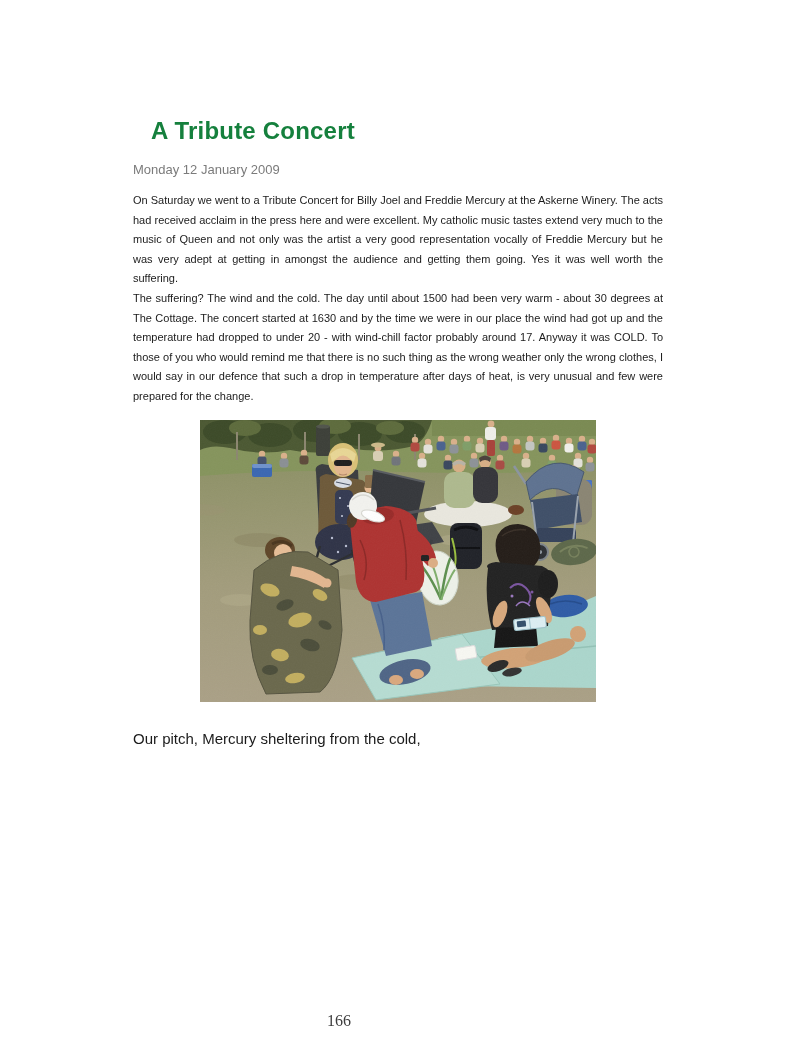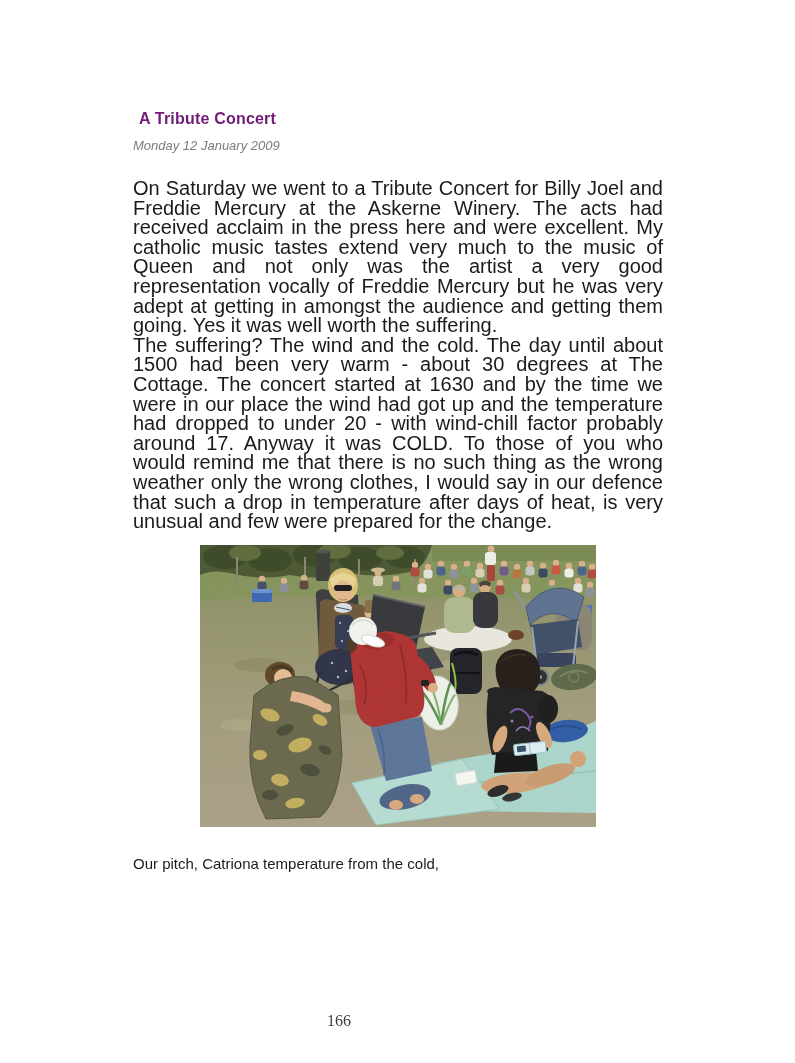--- a/index.html
+++ b/index.html
@@ -13,36 +13,35 @@
     overflow: hidden;
   }
   .page { position: absolute; inset: 0; background: #ffffff; }
   .content {
     position: absolute;
     left: 133px;
     top: 99px;
     width: 530px;
   }
   .title {
-    margin: 6px;
-    font-size: 16px;
+    margin: 18px;
+    font-size: 24px;
     line-height: 27px;
     font-weight: bold;
-    color: #701a75;
+    color: #15803d;
     letter-spacing: 0.2px;
   }
   .date {
     margin-top: 5px;
     font-size: 13px;
-    font-style: italic;
     color: #7b7b7b;
   }
   .body-text {
-    margin-top: 26px;
-    font-size: 20px;
+    margin-top: 14px;
+    font-size: 11px;
     line-height: 19.6px;
     text-align: justify;
   }
   .body-text p { margin: 0; }
   figure.photo-figure {
     margin: 13px 0 0 0;
     width: 530px;
     text-align: center;
   }
   .photo {
@@ -359,19 +358,19 @@
           <g transform="rotate(-10 266 233)">
             <rect x="256" y="227" width="20" height="12" rx="1.5" fill="#f7f7f2" stroke="#dddddd" stroke-width="1"></rect>
           </g>
         </g>
 
         <rect x="0" y="0" width="396" height="282" filter="url(#grain)" opacity="0.3"></rect>
       </svg>
     </figure>
 
     <div class="caption">
-      <div>Our pitch, Catriona temperature from the cold,</div>
+      <div>Our pitch, Mercury sheltering from the cold,</div>
     </div>
 
   </div>
 
   <div class="page-number">166</div>
 </div>
 
 </body></html>

